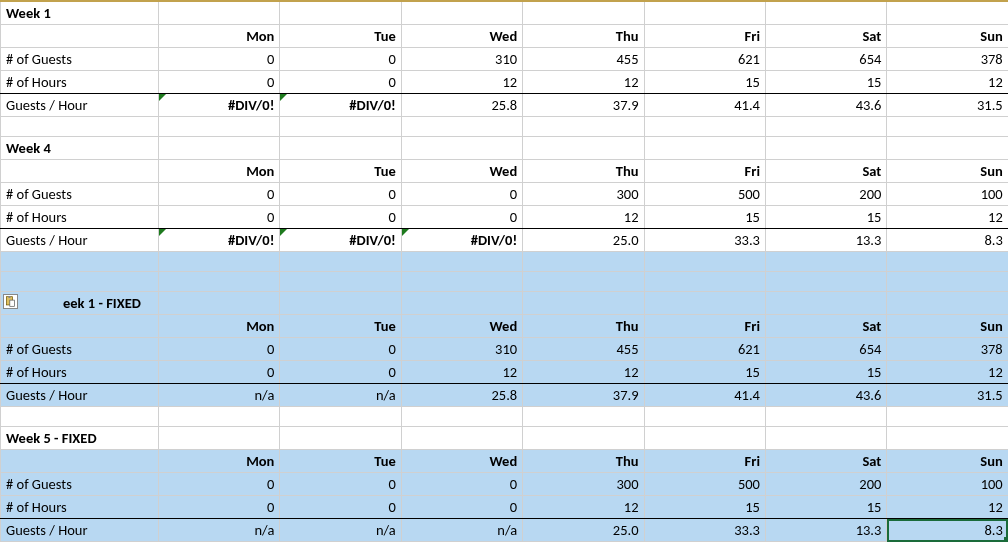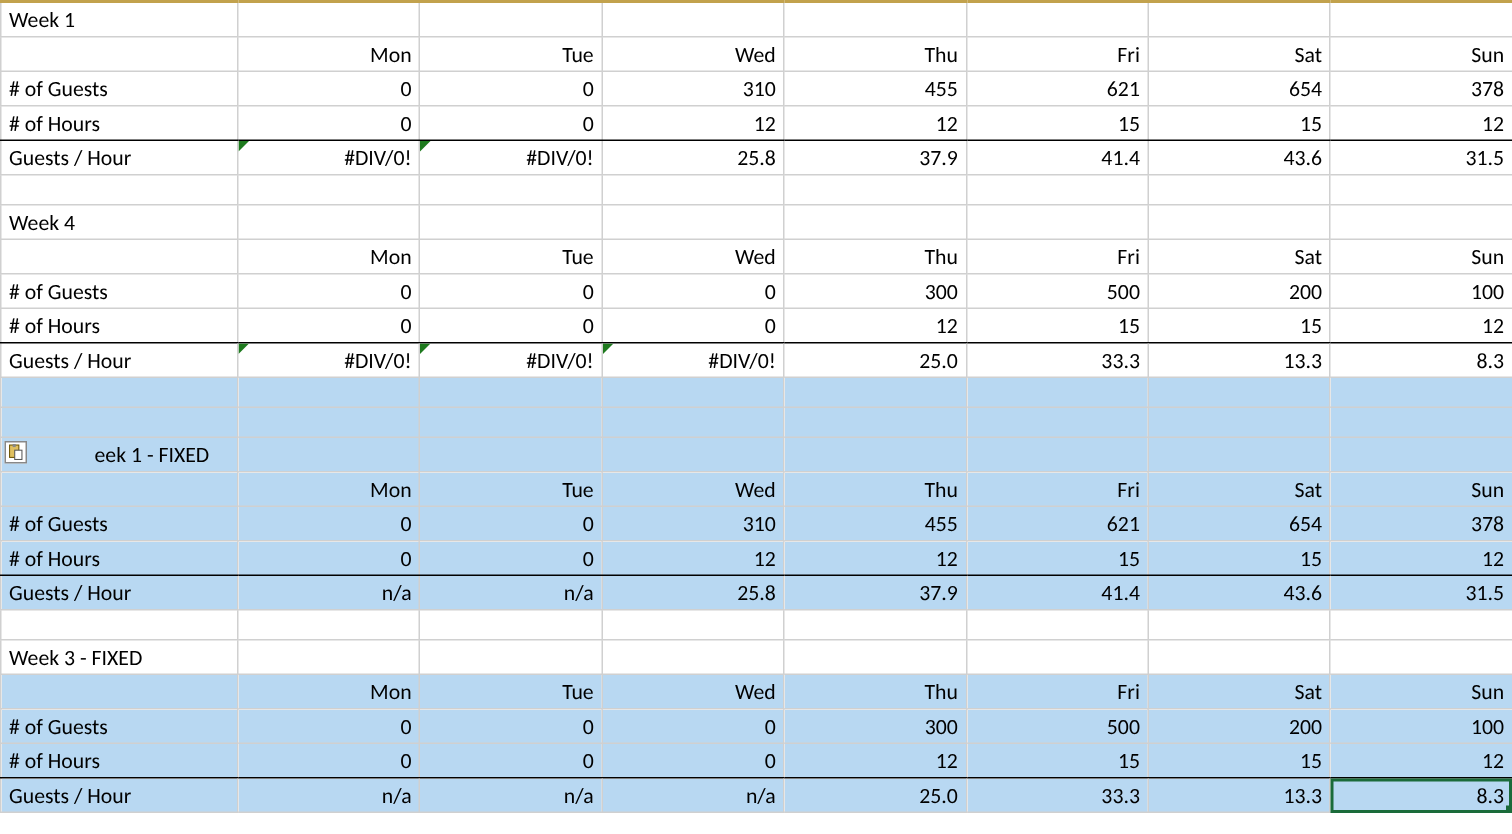--- a/index.html
+++ b/index.html
@@ -19,25 +19,25 @@
   td {
     border: 1px solid #d0d0d0;
     padding: 2px 5px;
     height: 20px;
     text-align: right;
     vertical-align: bottom;
     white-space: nowrap;
     overflow: hidden;
   }
   td.label { text-align: left; }
-  td.bold { font-weight: 400; }
+  td.bold { font-weight: 700; }
   tr.top-gold td { border-top: 2px solid #c2a24d; }
   tr.underline td { border-bottom: 1.5px solid #000; }
   tr.hl td { background: #b8d8f2; }
-  td.err-indicator { position: relative; }
+  td.err-indicator { position: relative; font-weight: bold; }
   td.err-indicator::before {
     content: "";
     position: absolute;
     left: 0;
     top: 0;
     width: 0; height: 0;
     border-top: 7px solid #1e7a1e;
     border-right: 7px solid transparent;
   }
   .paste-icon {
@@ -281,21 +281,21 @@
         <td></td>
         <td></td>
         <td></td>
         <td></td>
         <td></td>
         <td></td>
         <td></td>
       </tr>
 
   <tr>
-    <td class="label bold">Week 3  - FIXED</td>
+    <td class="label bold">Week 5  - FIXED</td>
     <td></td>
         <td></td>
         <td></td>
         <td></td>
         <td></td>
         <td></td>
         <td></td>
   </tr>
   <tr class="hl">
     <td class="label"></td>

